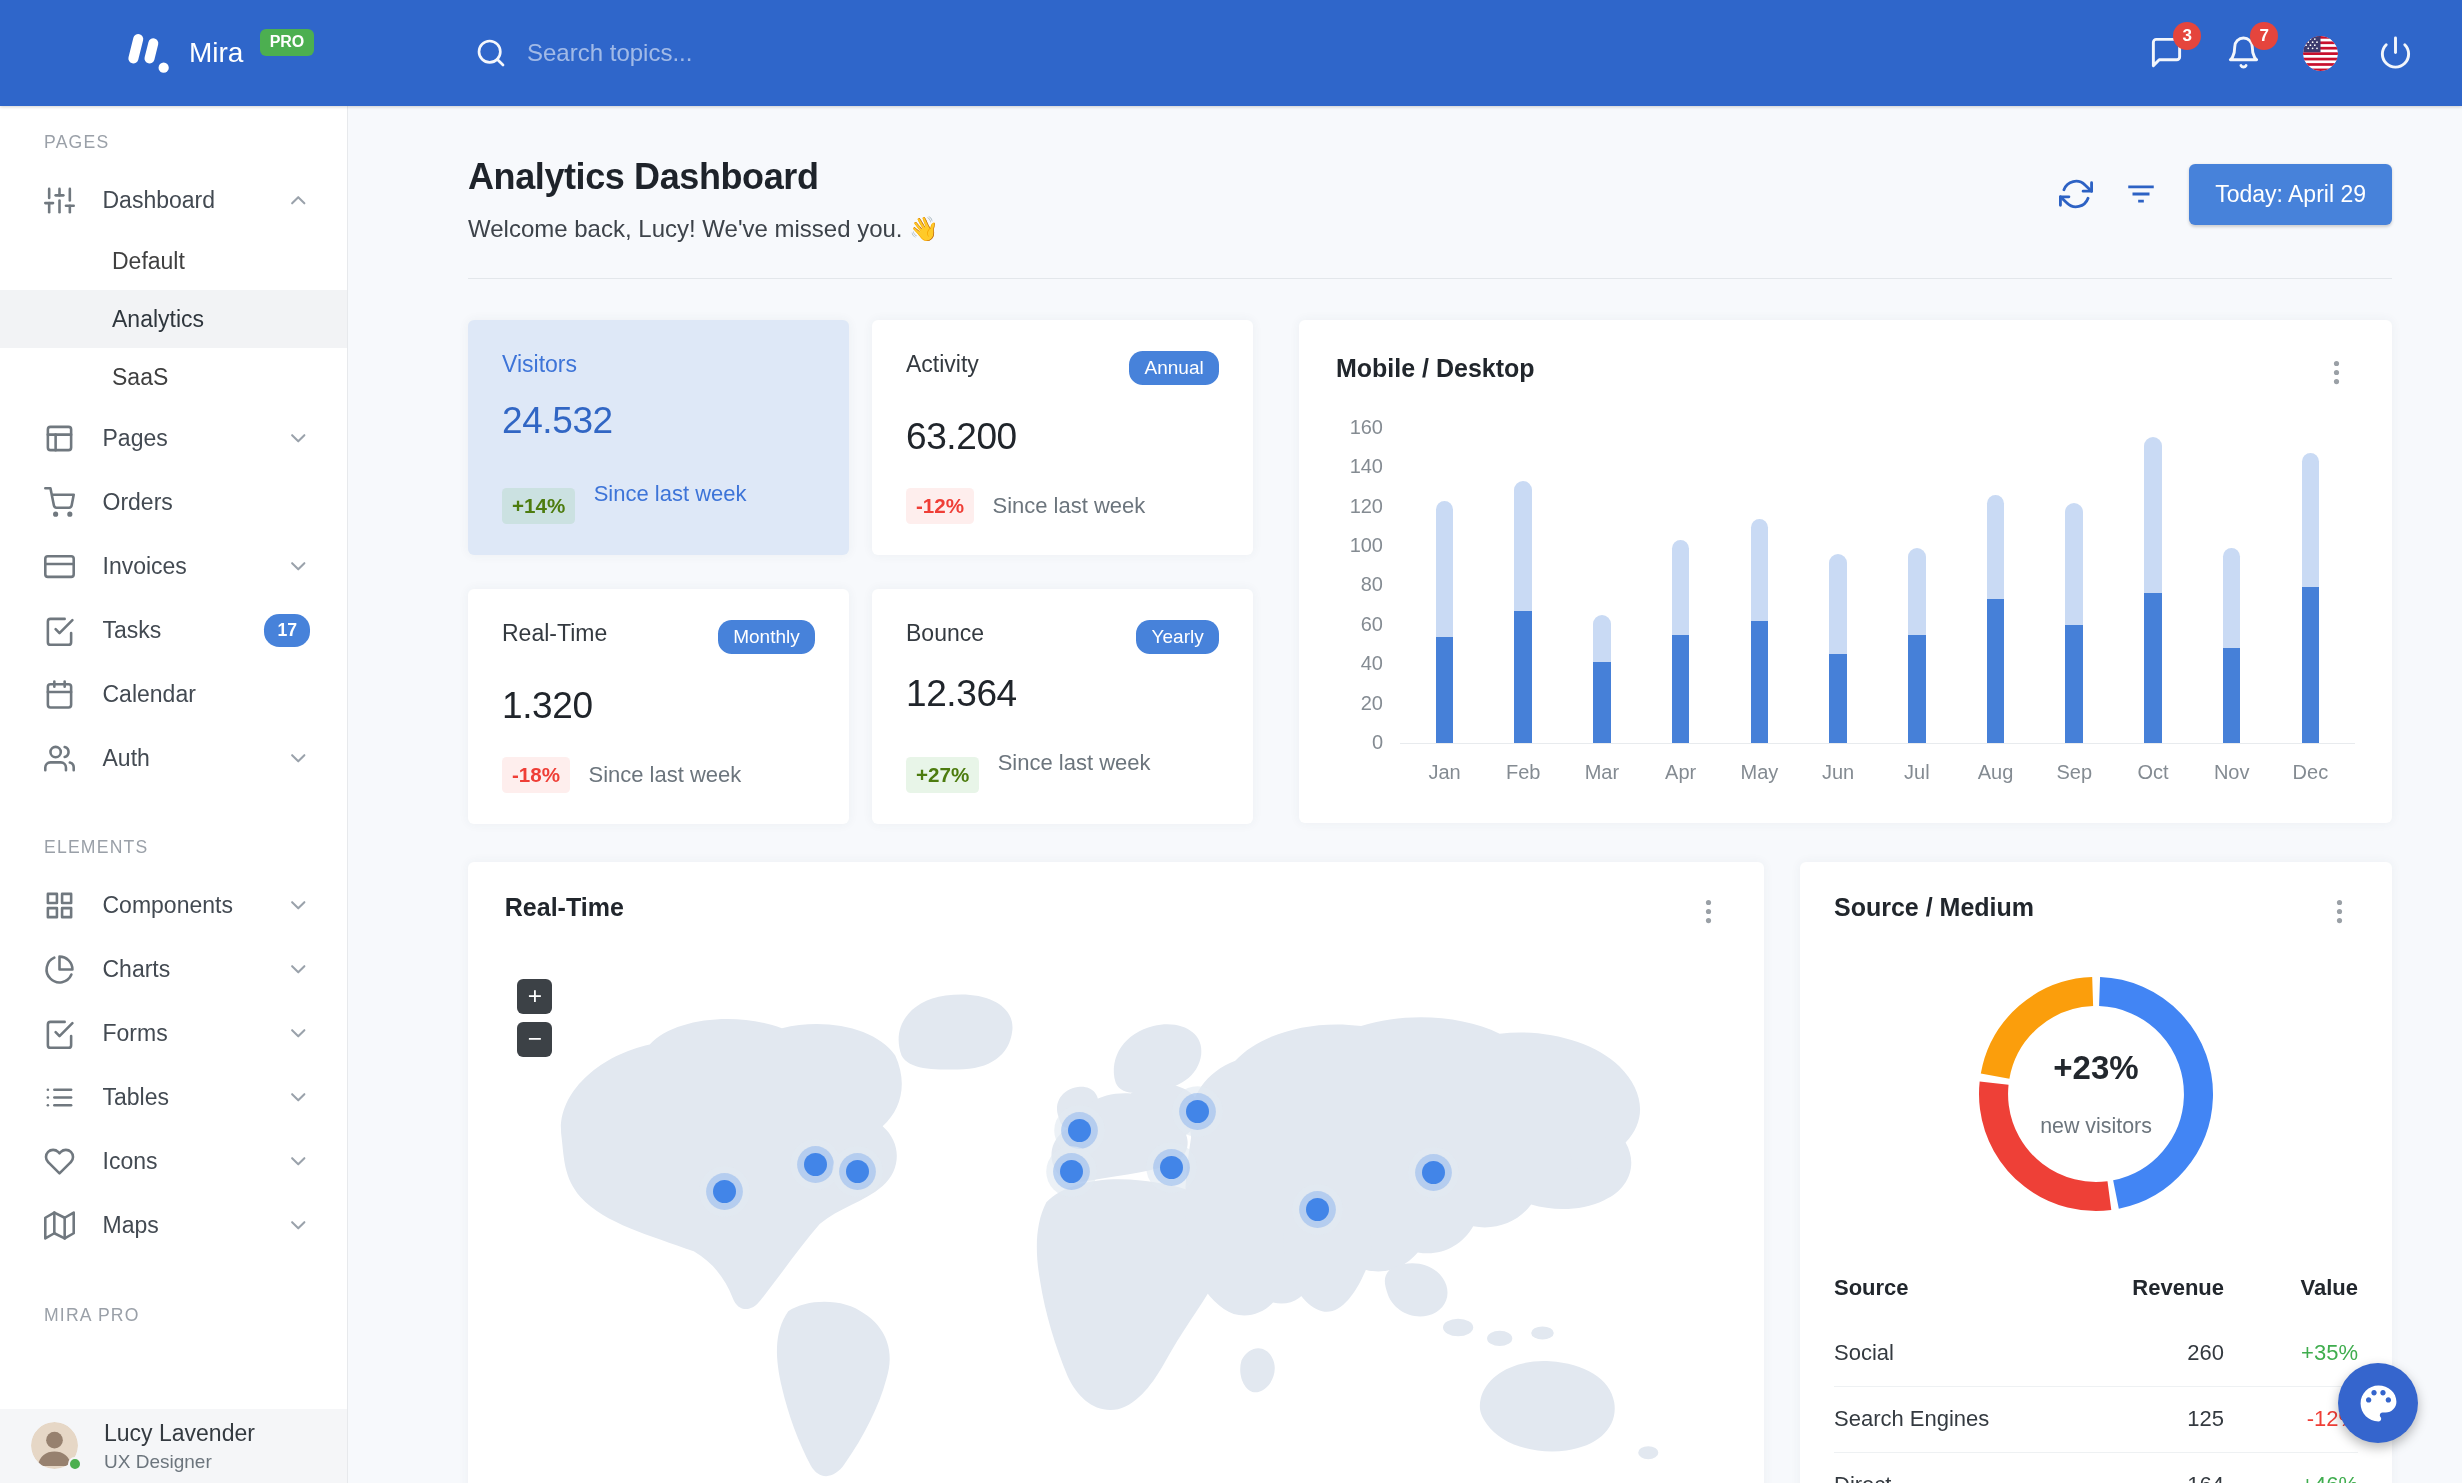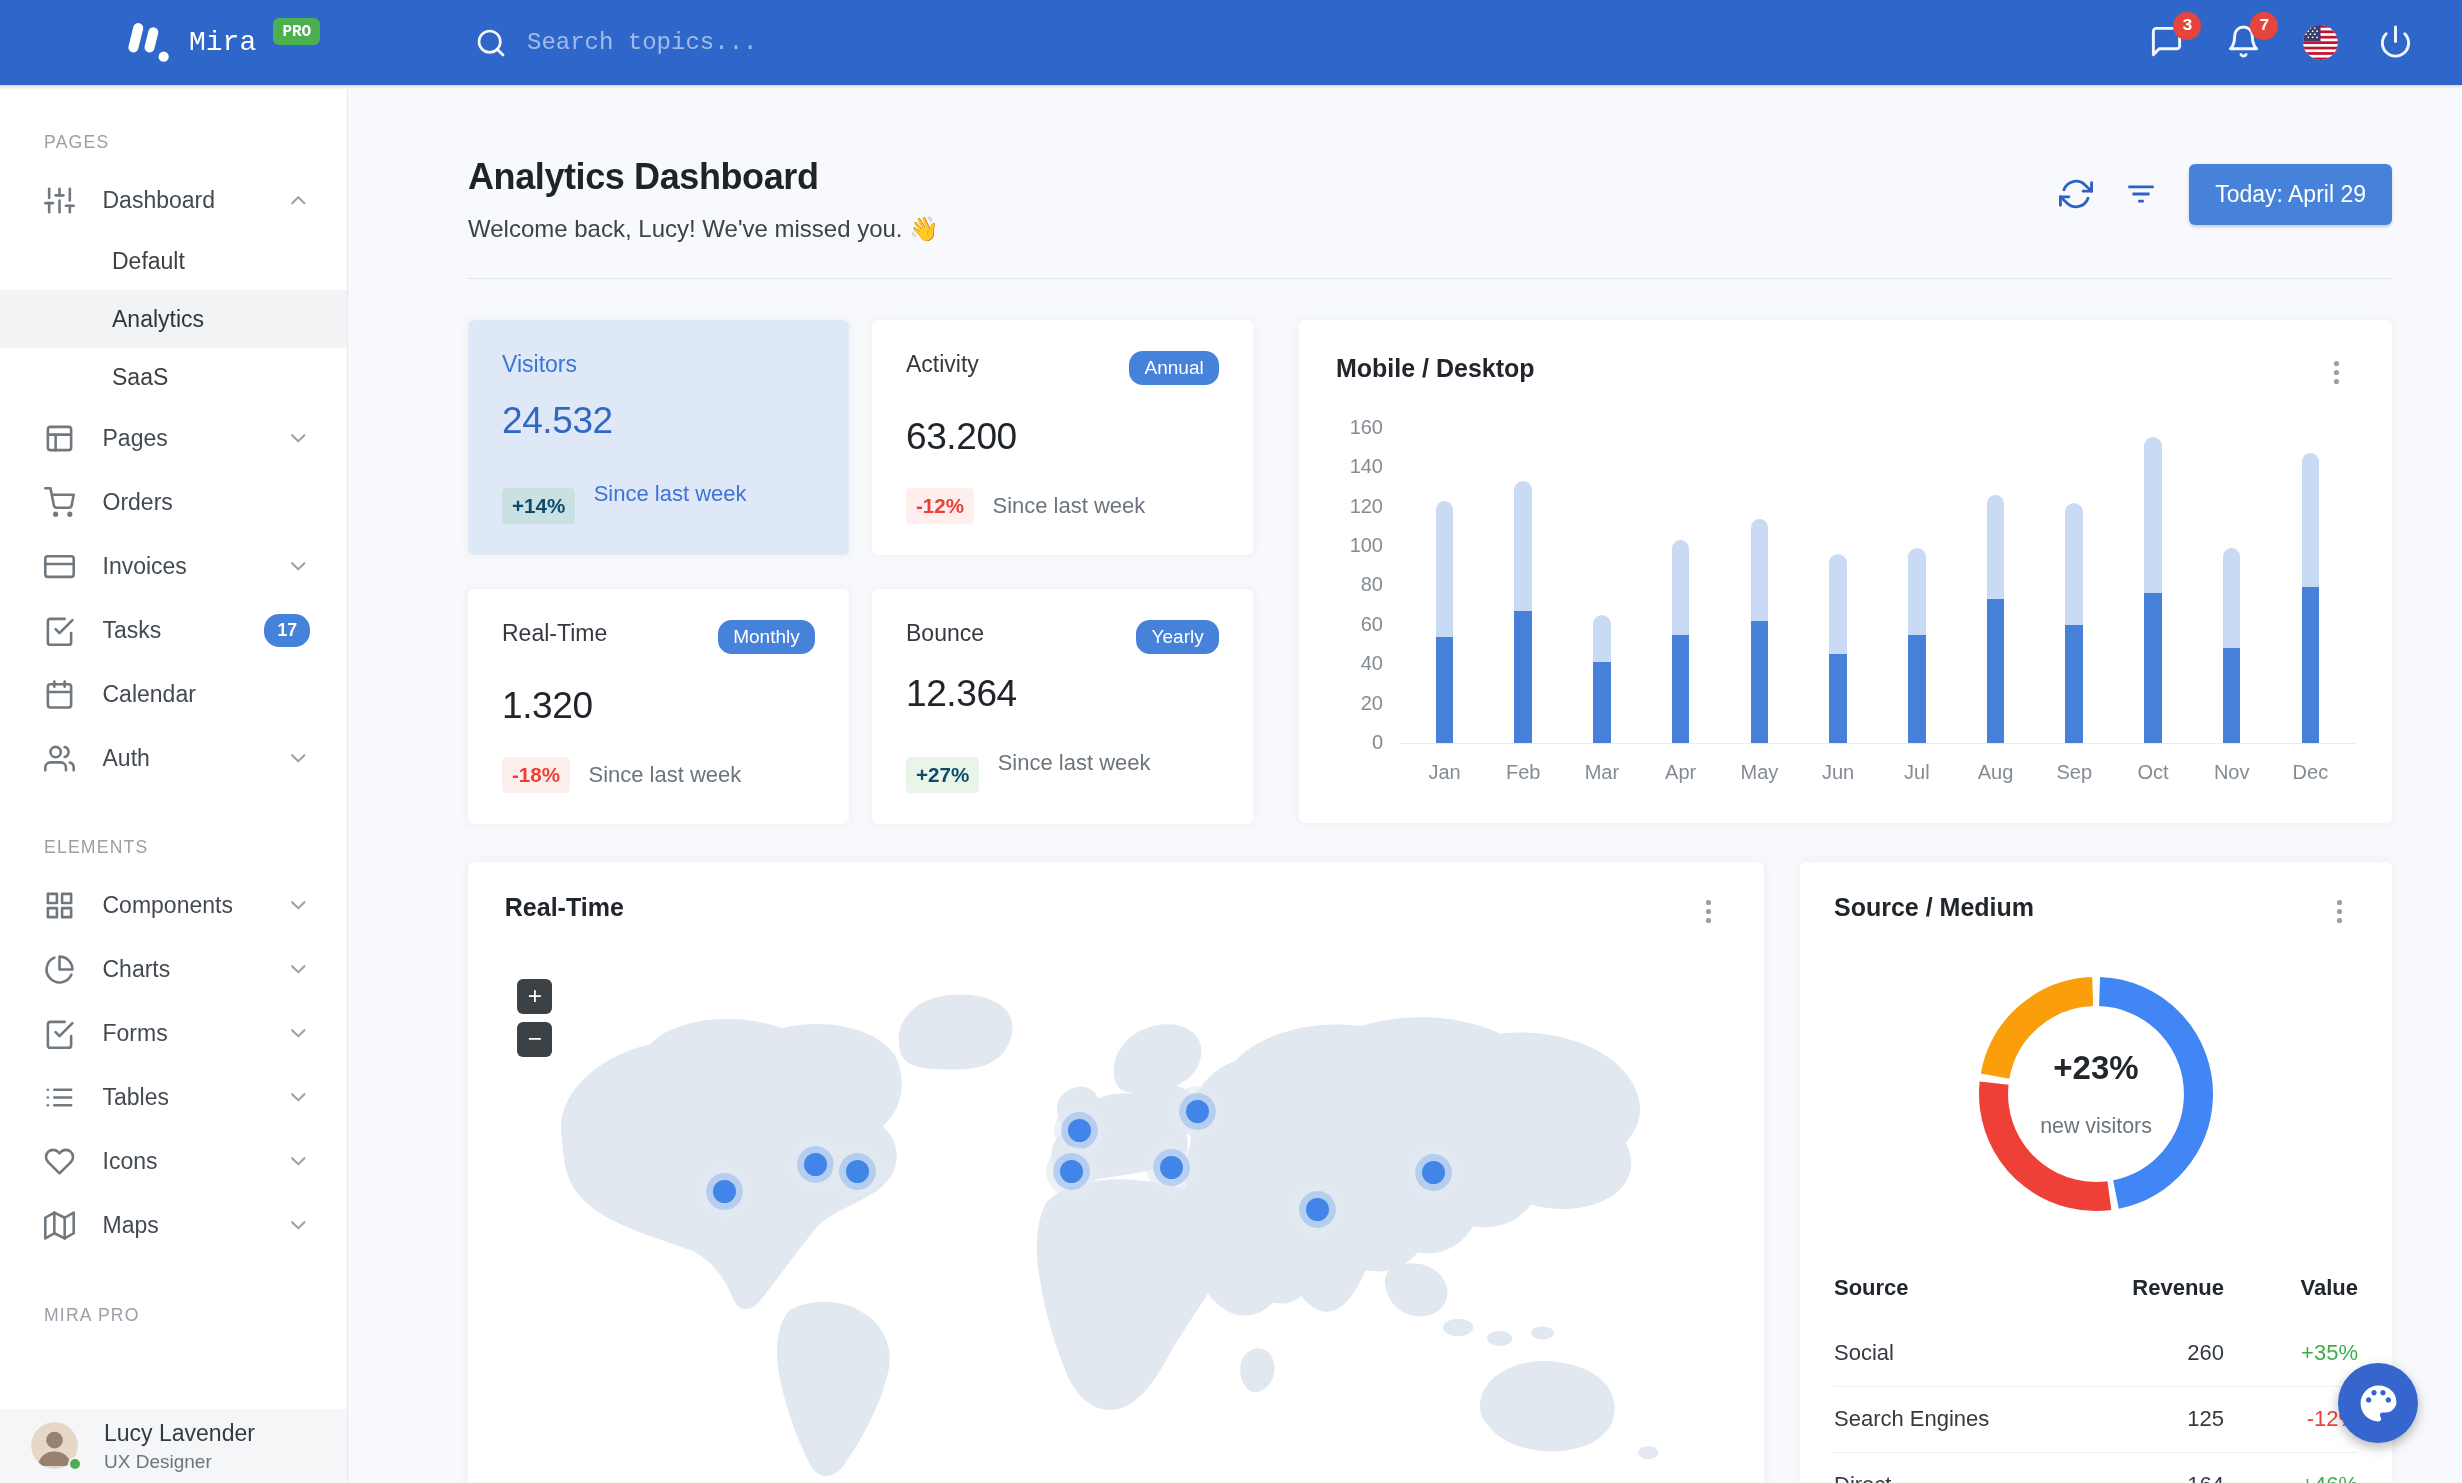--- a/index.html
+++ b/index.html
@@ -1,22 +1,22 @@
 <!DOCTYPE html>
 <html style="font-size:12.2px"><head>
 <meta charset="utf-8">
 <style>
   * { margin:0; padding:0; box-sizing:border-box; }
   html,body { width:2462px; height:1484px; overflow:hidden; }
   body { font-family:"Liberation Sans","DejaVu Sans",sans-serif; background:#f7f9fc; position:relative; color:#212529; }
   svg { display:block; }
 
   
-  .navbar { position:absolute; top:0; left:0; right:0; height:85px; background:#2F66CA;
-    display:flex; align-items:center; padding:0 47px; z-index:20; box-shadow:0 0.8px 3.1px rgba(0,0,0,.18);font-family:Liberation Mono, monospace; }
+  .navbar { position:absolute; top:0; left:0; right:0; height:106px; background:#2F66CA;
+    display:flex; align-items:center; padding:0 47px; z-index:20; box-shadow:0 0.8px 3.1px rgba(0,0,0,.18); }
   .nav-left { display:flex; align-items:flex-start; gap:17px; width:329px; padding-left:76px; }
   .brand-logo { width:49px; height:49px; margin-top:-3.1px; }
   .brand-name { color:#fff; font-size:28px; font-weight:500; line-height:46px; }
   .pro-badge { background:#4CAF50; color:#fff; font-size:16px; font-weight:600; padding:4.6px 9.2px; border-radius:6.1px; margin-top:-1.5px; }
   .nav-search { display:flex; align-items:center; gap:20px; flex:1; margin-left:99px; }
   .nav-search svg { width:32px; height:32px; stroke:#fff; opacity:.95; }
   .nav-search input { background:transparent; border:none; outline:none; color:#fff; font-size:24px; width:474px; font-family:inherit; }
   .nav-search input::placeholder { color:rgba(255,255,255,.55); }
   .nav-right { display:flex; align-items:center; gap:40px; }
   .nav-icon-btn { position:relative; width:37px; height:37px; cursor:pointer; }
@@ -67,21 +67,21 @@
   
   .grid-top { margin-top:41px; display:flex; gap:46px; }
   .stats-grid { width:785px; display:grid; grid-template-columns:381px 381px; grid-template-rows:235px 235px; gap:34px 23px; }
   .stat-card { padding:31px 34px; display:flex; flex-direction:column; justify-content:space-between; }
   .stat-head { display:flex; justify-content:space-between; align-items:flex-start; }
   .stat-title { font-size:23px; font-weight:500; color:#343a40; }
   .pill { background:#4782DA; color:#fff; font-size:19px; padding:6.1px 15.3px; border-radius:13.8px; }
   .stat-value { font-size:37px; color:#20252b; font-weight:400; letter-spacing:-0.4px; }
   .stat-foot { display:flex; align-items:center; gap:18.4px; font-size:22px; color:#6c757d; }
   .delta { font-size:20.6px; font-weight:600; padding:6.1px 10px; border-radius:4.6px; }
-  .delta.pos { color:#0c4a6e; background:rgba(76,175,80,.13);margin-top:23px; }
+  .delta.pos { color:#4d7c0f; background:rgba(76,175,80,.13);margin-top:23px; }
   .delta.neg { color:#ef3e36; background:rgba(244,67,54,.09); }
   .stat-card.blue { background:#DEE8F7; }
   .stat-card.blue .stat-title { color:#3D74D8; }
   .stat-card.blue .stat-value { color:#3166C4; }
   .stat-card.blue .stat-foot { color:#3D74D8; }
 
   .chart-card { flex:1; height:503px; padding:34px 37px; }
   .chart-wrap { margin-top:38px; }
   .chart-body { display:flex; }
   .y-col { width:64px; position:relative; height:315px; }

